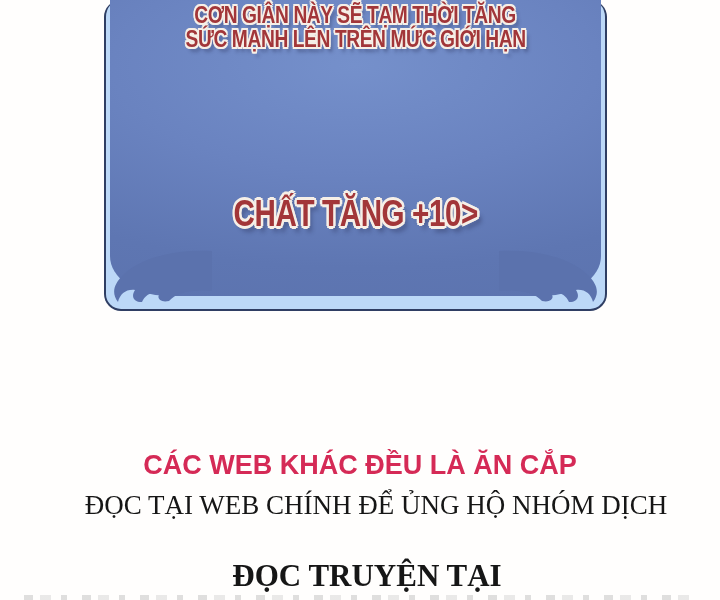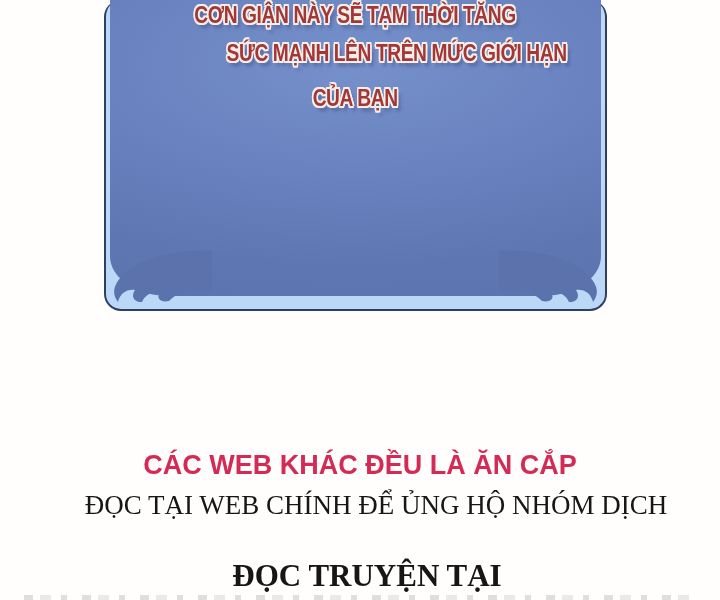--- a/index.html
+++ b/index.html
@@ -45,21 +45,21 @@
       4px 5px 4px rgba(35,40,75,.38);
   }
   .lg{
     font-size:37px;line-height:48px;
     text-shadow:
       3px 0 0 var(--outline), -3px 0 0 var(--outline), 0 3px 0 var(--outline), 0 -3px 0 var(--outline),
       2.2px 2.2px 0 var(--outline), -2.2px 2.2px 0 var(--outline),
       2.2px -2.2px 0 var(--outline), -2.2px -2.2px 0 var(--outline),
       5px 6px 5px rgba(35,40,75,.38);
   }
-  .l1{top:0;}  .l2{top:38px;margin-left:41px;}  .l3{top:83px;}
+  .l1{top:0;}  .l2{top:24px;}  .l3{top:83px;}
   .l4{top:132px;} .l5{top:190px;}
 
   
   .promo{position:absolute;left:0;width:720px;text-align:center;white-space:nowrap;}
   .promo-warning{top:449px;font-family:"Liberation Sans",sans-serif;font-weight:bold;font-size:27px;line-height:32px;color:var(--accent-red);}
   .promo-serif1{top:488px;font-family:"Liberation Serif",serif;font-size:27px;line-height:34px;color:var(--ink);padding-left:32px;}
   .promo-serif2{top:524px;font-family:"Liberation Serif",serif;font-size:26px;line-height:33px;color:var(--ink);}
   .promo-serif3{top:557px;font-family:"Liberation Serif",serif;font-weight:bold;font-size:31px;line-height:38px;color:var(--ink);margin-left:7px;}
 
   
@@ -89,22 +89,22 @@
           <path fill="#5b72ad" d="M104,4 C64,2 31,12 15,28 C6,37 3,46 10,55 C12,47 18,42 27,43 C23,49 25,55 34,55 C37,48 44,44 52,46 C48,51 52,56 61,54 C68,46 83,42 104,44 Z"></path>
         </svg>
       </span>
 
       <div class="ptext sm l1">
         <span class="cond">CƠN GIẬN NÀY SẼ TẠM THỜI TĂNG</span>
       </div>
       <div class="ptext sm l2">
         <span class="cond">SỨC MẠNH LÊN TRÊN MỨC GIỚI HẠN</span>
       </div>
-      <div class="ptext sm l3">
-        <span class="cond">CỦA BẠN</span>
+      <div class="ptext lg l5">
+        <span class="cond">CHẤT TĂNG +10&gt;</span>
       </div>
     </div>
   </div>
 
   <div class="promo promo-warning">CÁC WEB KHÁC ĐỀU LÀ ĂN CẮP</div>
   <div class="promo promo-serif1">ĐỌC TẠI WEB CHÍNH ĐỂ ỦNG HỘ NHÓM DỊCH</div>
   <div class="promo promo-serif3">ĐỌC TRUYỆN TẠI</div>
 
   <div class="cutoff"></div>
 

